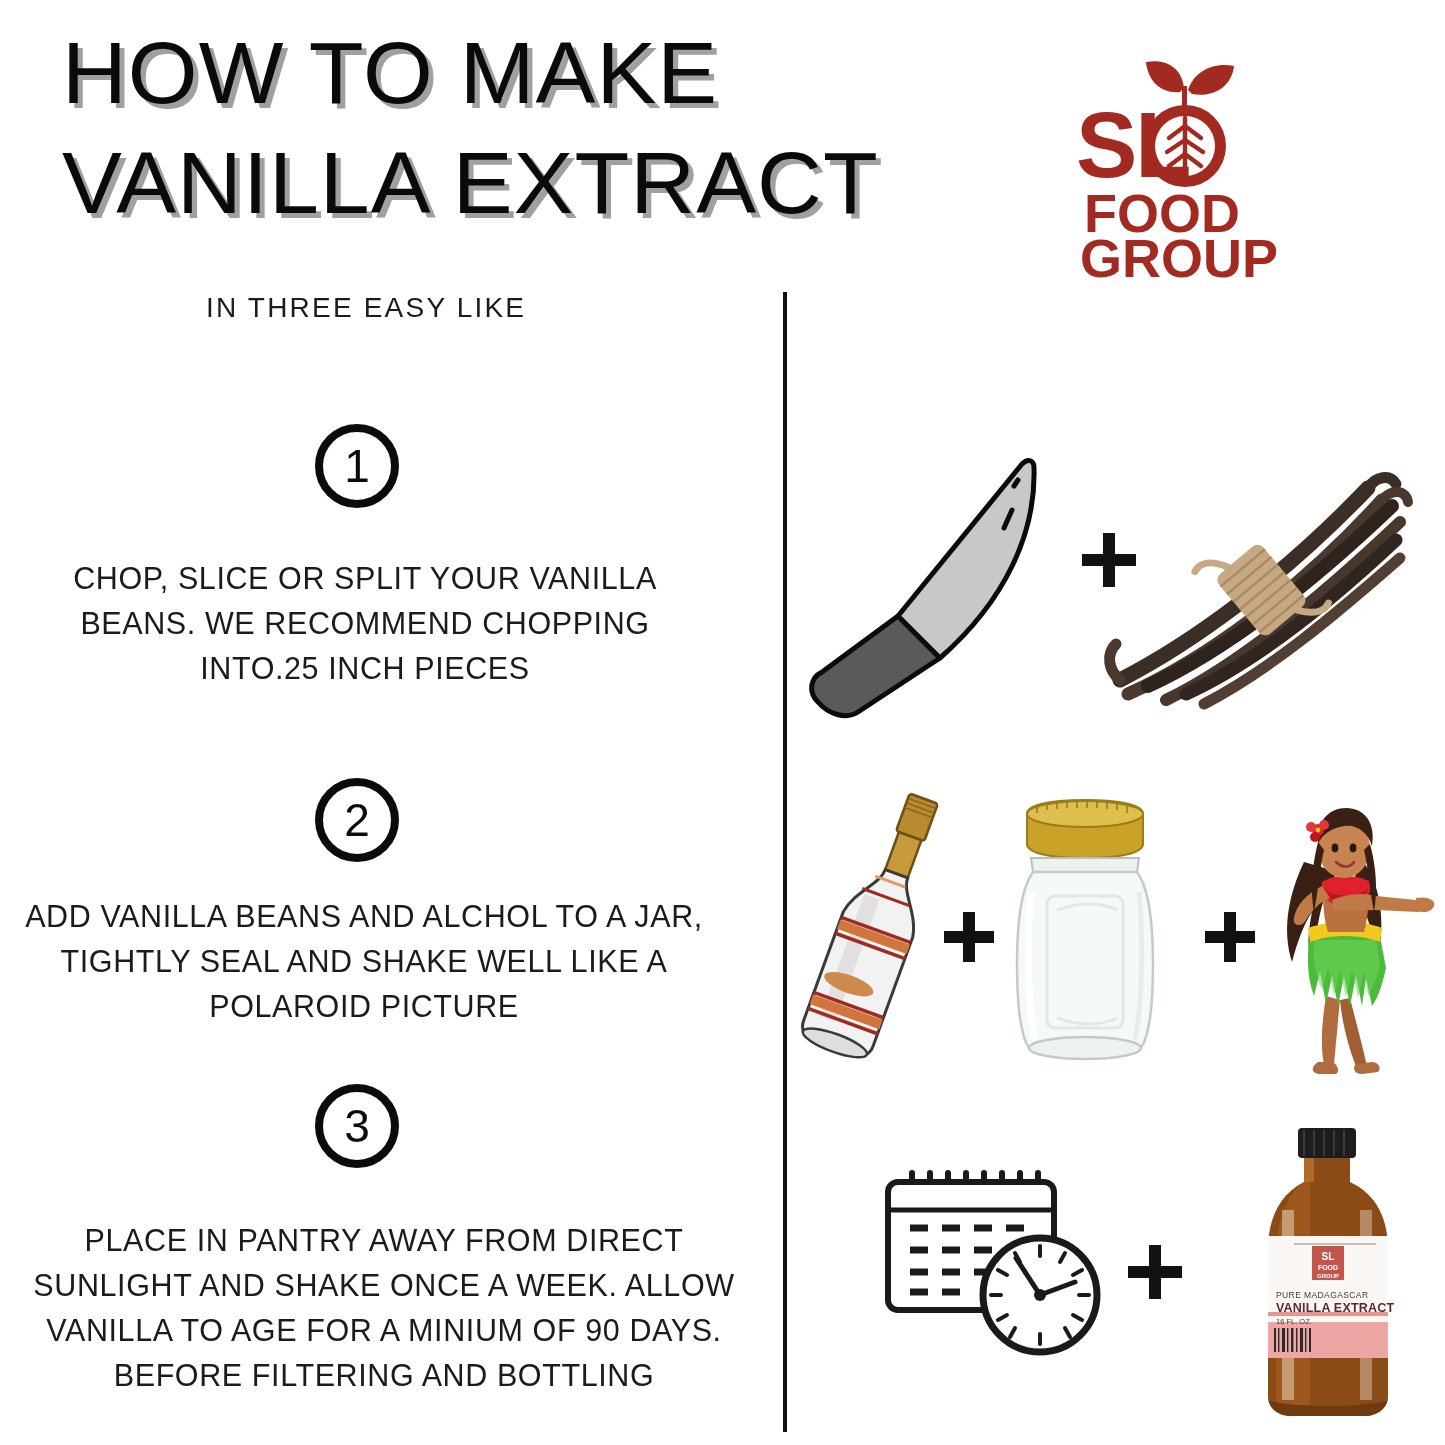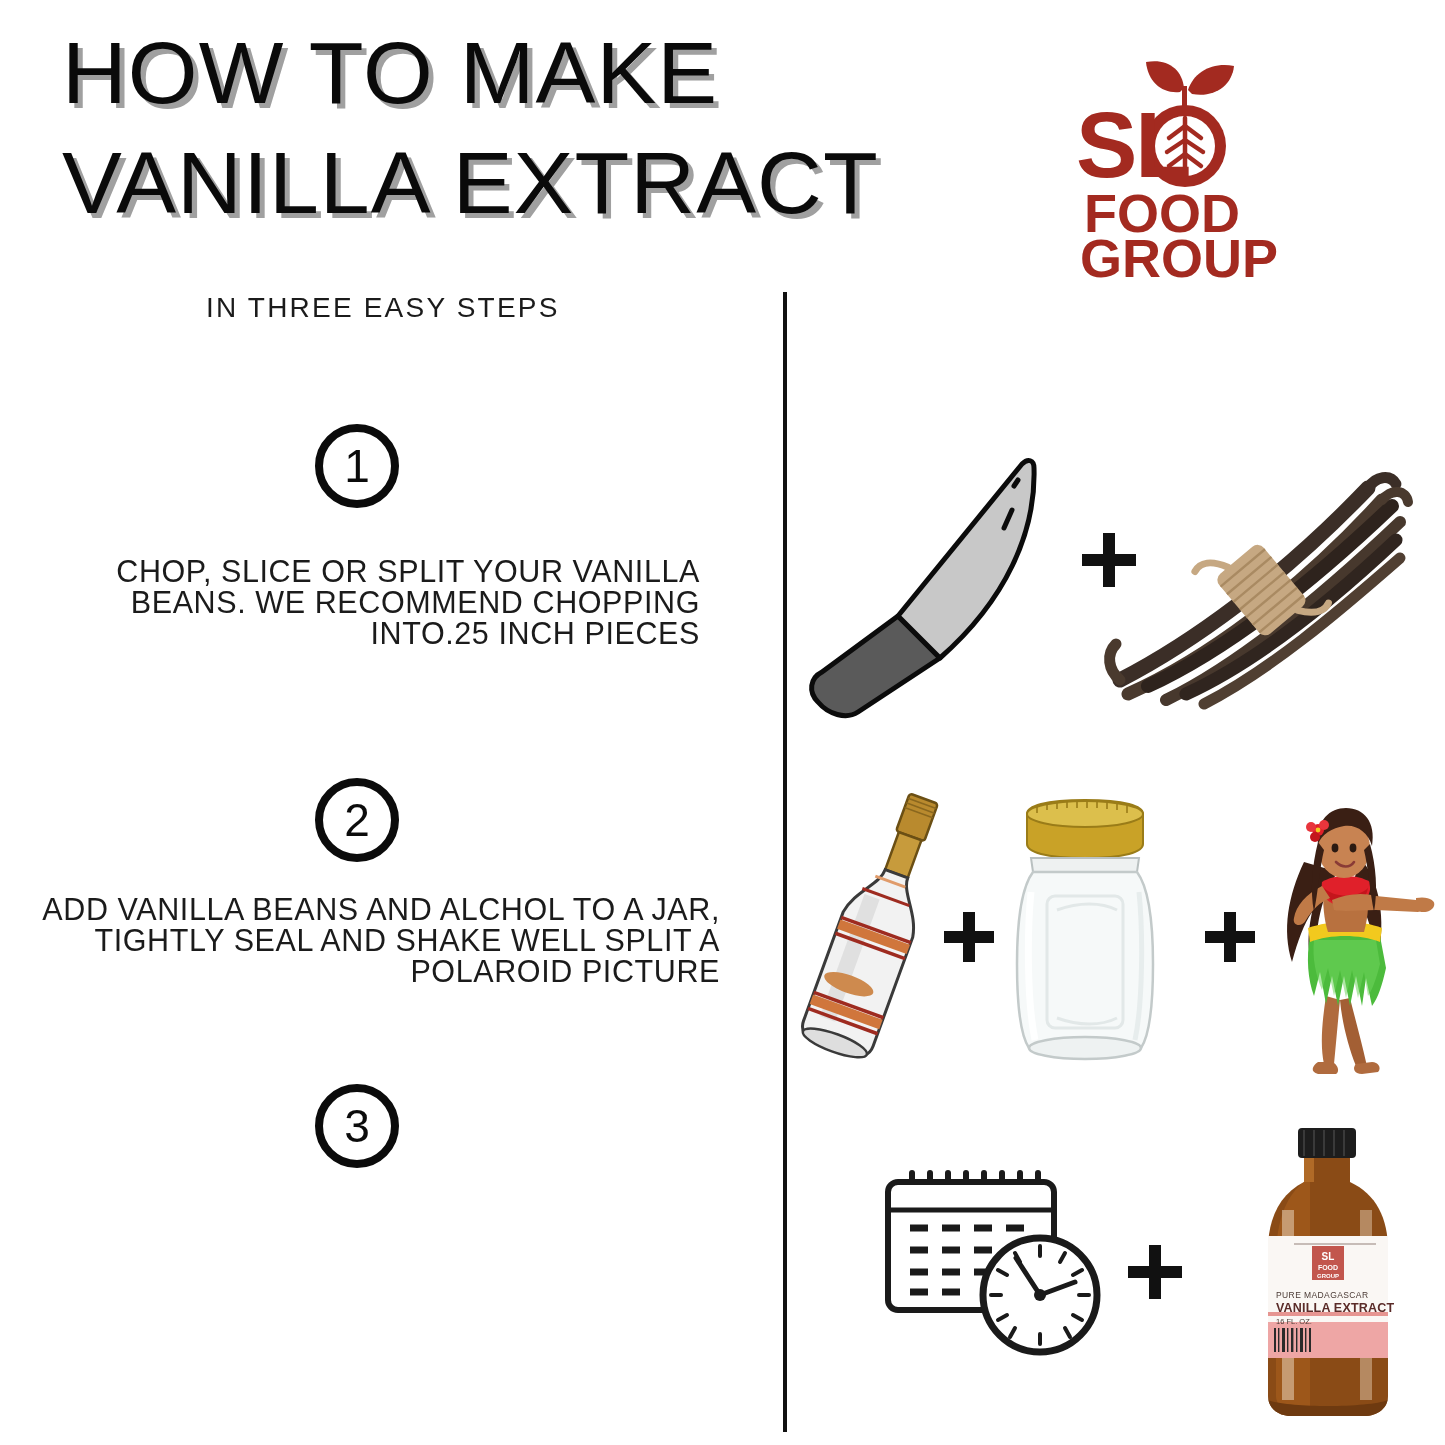--- a/index.html
+++ b/index.html
@@ -45,22 +45,22 @@
   
   .step-num{
     position:absolute;
     width:84px;height:84px;border:8px solid #0b0b0b;border-radius:50%;
     display:flex;align-items:center;justify-content:center;
     font-size:46px;color:#0b0b0b;font-weight:400;line-height:1;
     box-sizing:border-box;
   }
   .step-text{
     position:absolute;
-    text-align:right;
-    font-size:30.5px;line-height:31px;letter-spacing:0.6px;color:#1b1b1b;
+    text-align:center;
+    font-size:30.5px;line-height:45px;letter-spacing:0.6px;color:#1b1b1b;
     font-weight:400;
   }
 
   #step1-num{left:315px;top:424px;}
   #step1-text{left:30px;top:556px;width:670px;}
   #step2-num{left:315px;top:778px;}
   #step2-text{left:8px;top:894px;width:712px;}
   #step3-num{left:315px;top:1084px;}
   #step3-text{left:4px;top:1218px;width:760px;}
 
@@ -87,21 +87,21 @@
 </style>
 </head>
 <body>
 
 <div class="stage">
 
   <div class="title-block">
     <div class="title-line">HOW TO MAKE</div>
     <div class="title-line">VANILLA EXTRACT</div>
   </div>
-  <div class="subtitle">IN THREE EASY STEPS</div>
+  <div class="subtitle">IN THREE EASY LIKE</div>
 
   <div class="logo">
     <svg viewBox="0 0 230 244" xmlns="http://www.w3.org/2000/svg" aria-hidden="true">
 
       <path d="M118 58 C 100 60, 86 48, 84 28 C 104 24, 120 34, 122 54 Z" fill="#A32A20"></path>
       <path d="M126 56 C 132 38, 150 28, 172 32 C 170 52, 152 64, 130 60 Z" fill="#A32A20"></path>
 
       <rect x="120" y="52" width="5" height="22" fill="#A32A20"></rect>
 
       <circle cx="123" cy="112" r="41" fill="#A32A20"></circle>
@@ -124,23 +124,24 @@
       <text x="18" y="243" font-family="Liberation Sans, sans-serif" font-size="54" font-weight="700" fill="#A32A20" letter-spacing="0">GROUP</text>
     </svg>
   </div>
 
   <div class="divider"></div>
 
   <div class="step-num" id="step1-num">1</div>
   <div class="step-text" id="step1-text">CHOP, SLICE OR SPLIT YOUR VANILLA BEANS. WE RECOMMEND CHOPPING INTO.25 INCH PIECES</div>
 
   <div class="step-num" id="step2-num">2</div>
-  <div class="step-text" id="step2-text">ADD VANILLA BEANS AND ALCHOL TO A JAR, TIGHTLY SEAL AND SHAKE WELL SPLIT A POLAROID PICTURE</div>
+  <div class="step-text" id="step2-text">ADD VANILLA BEANS AND ALCHOL TO A JAR, TIGHTLY SEAL AND SHAKE WELL LIKE A POLAROID PICTURE</div>
 
   <div class="step-num" id="step3-num">3</div>
+  <div class="step-text" id="step3-text">PLACE IN PANTRY AWAY FROM DIRECT SUNLIGHT AND SHAKE ONCE A WEEK. ALLOW VANILLA TO AGE FOR A MINIUM OF 90 DAYS. BEFORE FILTERING AND BOTTLING</div>
 
   <div class="plus" id="plus-1">
       <i class="h"></i>
       <i class="v"></i>
     </div>
   <div class="plus" id="plus-2">
       <i class="h"></i>
       <i class="v"></i>
     </div>
   <div class="plus" id="plus-3">

